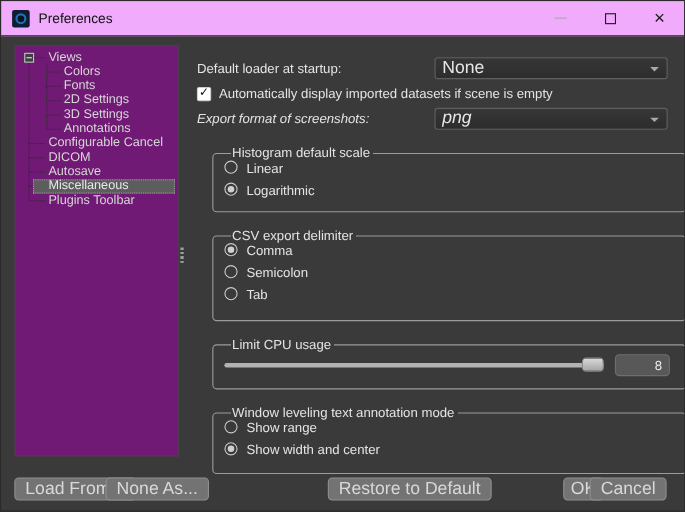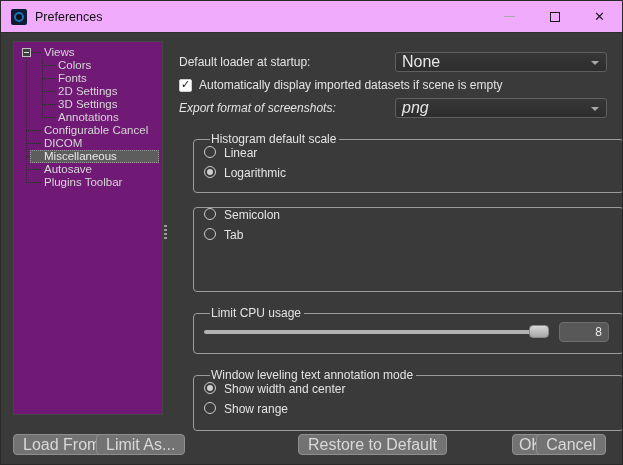--- a/index.html
+++ b/index.html
@@ -175,29 +175,29 @@
     <div class="tree-row">
       <span class="sp12"></span>
         <span class="stub w15"></span>
       <span class="tree-label">Configurable Cancel</span>
     </div>
     <div class="tree-row">
       <span class="sp12"></span>
         <span class="stub w15"></span>
       <span class="tree-label">DICOM</span>
     </div>
+    <div class="tree-row">
+      <span class="sp12"></span>
+        <span class="stub w15"></span>
+      <span class="tree-label">Autosave</span>
+    </div>
     <div class="tree-row selected">
       <span class="sp12"></span>
         <span class="stub w15"></span>
       <span class="tree-label">Miscellaneous</span>
-    </div>
-    <div class="tree-row">
-      <span class="sp12"></span>
-        <span class="stub w15"></span>
-      <span class="tree-label">Autosave</span>
     </div>
     <div class="tree-row">
       <span class="sp12"></span>
         <span class="stub w15"></span>
       <span class="tree-label">Plugins Toolbar</span>
     </div>
   </div>
 
   <div class="splitter"></div>
 
@@ -232,20 +232,25 @@
         <span class="radio"></span>
         <span class="opt-lbl">Linear</span>
       </div>
       <div class="option">
         <span class="radio checked"></span>
         <span class="opt-lbl">Logarithmic</span>
       </div>
     </fieldset>
 
     <fieldset class="fs2">
+      <legend>CSV export delimiter</legend>
+      <div class="option">
+        <span class="radio checked"></span>
+        <span class="opt-lbl">Comma</span>
+      </div>
       <div class="option">
         <span class="radio"></span>
         <span class="opt-lbl">Semicolon</span>
       </div>
       <div class="option">
         <span class="radio"></span>
         <span class="opt-lbl">Tab</span>
       </div>
     </fieldset>
 
@@ -258,32 +263,32 @@
         </div>
         <div class="spinbox">
           <span>8</span>
         </div>
       </div>
     </fieldset>
 
     <fieldset class="fs4">
       <legend>Window leveling text annotation mode</legend>
       <div class="option">
+        <span class="radio"></span>
+        <span class="opt-lbl">Show range</span>
+      </div>
+      <div class="option">
         <span class="radio checked"></span>
         <span class="opt-lbl">Show width and center</span>
       </div>
-      <div class="option">
-        <span class="radio"></span>
-        <span class="opt-lbl">Show range</span>
-      </div>
     </fieldset>
 
   </div>
 
   <div class="footer">
     <button class="btn btn-load">Load From...</button>
-    <button class="btn btn-save">Limit As...</button>
+    <button class="btn btn-save">None As...</button>
     <button class="btn btn-restore">Restore to Default</button>
     <button class="btn btn-ok">OK</button>
     <button class="btn btn-cancel">Cancel</button>
   </div>
 
 </div>
 
 </body></html>

